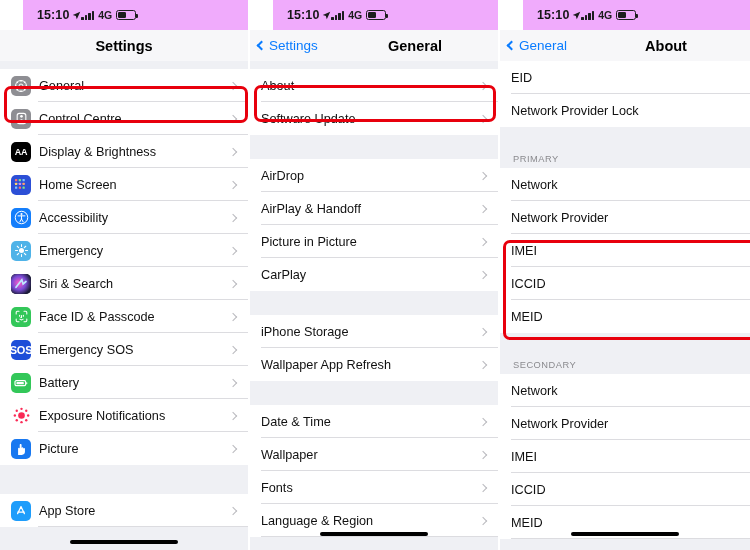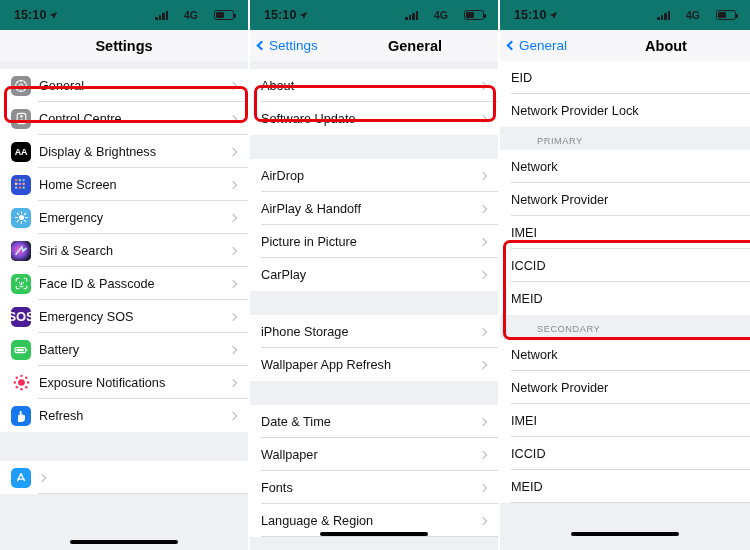--- a/index.html
+++ b/index.html
@@ -23,38 +23,38 @@
     flex: 0 0 auto;
   }
   .phone.p2 { margin-left: 2px; }
   .phone.p3 { margin-left: 2px; width: 250px; }
 
   
   .statusbar {
     height: 30px;
     display: flex;
     align-items: center;
-    justify-content: space-between;
     padding: 0 14px 0 14px;
-    background: #0f766e;
+    background: #f0abfc;
+    margin-left: 23px;
   }
   .sb-time {
     font-size: 12.5px;
     font-weight: 700;
     color: #161616;
     letter-spacing: .1px;
     display: flex;
     align-items: center;
     gap: 3px;
   }
   .loc-arrow { display:inline-block; }
   .sb-right {
     display: flex;
     align-items: center;
-    gap: 16px;
+    gap: 4px;
   }
   .sig-bars { display:flex; align-items:flex-end; gap:1.3px; height:9px; }
   .sig-bars i { display:block; width:2.2px; background:#1c1c1e; border-radius:.5px; }
   .sig-bars i:nth-child(1){height:3px;}
   .sig-bars i:nth-child(2){height:5px;}
   .sig-bars i:nth-child(3){height:7px;}
   .sig-bars i:nth-child(4){height:9px;}
   .sb-net { font-size:10.5px; font-weight:600; color:#1c1c1e; }
   .batt {
     position: relative;
@@ -153,23 +153,22 @@
     justify-content: center;
     font-size: 8px;
     font-weight: 700;
     color: #fff;
     overflow: hidden;
   }
   .sect-header {
     font-size: 9.3px;
     letter-spacing: .5px;
     color: #8a8a8e;
-    padding: 9px 0 4px 13px;
+    padding: 27px 0 4px 13px;
     background: #eff0f4;
-    margin-left: 24px;
   }
 
   
   .hl {
     position: absolute;
     border: 3.5px solid #e8000d;
     border-radius: 7px;
     pointer-events: none;
     z-index: 30;
   }
@@ -273,20 +272,32 @@
                   <rect x="9" y="14" width="3" height="3" rx=".8" fill="#ff6b6b"></rect>
                   <rect x="14" y="14" width="3" height="3" rx=".8" fill="#7ee08a"></rect>
                 </g>
               </svg>
           </span>
           <span class="row-label">Home Screen</span>
           <span class="chev"></span>
           <span class="sep"></span>
         </div>
 
+        <div class="row icon">
+          <span class="ico" style="background:#147efb">
+            <svg width="15" height="15" viewBox="0 0 24 24">
+                <circle cx="12" cy="12" r="10" fill="none" stroke="#fff" stroke-width="1.6"></circle>
+                <circle cx="12" cy="6.4" r="1.7" fill="#fff"></circle>
+                <path d="M6.5 9.4h11M12 9.4v5M12 14.4l-2.7 4.6M12 14.4l2.7 4.6" stroke="#fff" stroke-width="1.6" stroke-linecap="round" fill="none"></path>
+              </svg>
+          </span>
+          <span class="row-label">Accessibility</span>
+          <span class="chev"></span>
+          <span class="sep"></span>
+        </div>
 
         <div class="row icon">
           <span class="ico" style="background:#4fb3e8">
             <svg width="15" height="15" viewBox="0 0 24 24">
                 <circle cx="12" cy="12" r="4" fill="#fff"></circle>
                 <g stroke="#fff" stroke-width="1.7" stroke-linecap="round">
                   <path d="M12 2.4v3.2M12 18.4v3.2M2.4 12h3.2M18.4 12h3.2M5.2 5.2l2.3 2.3M16.5 16.5l2.3 2.3M18.8 5.2l-2.3 2.3M7.5 16.5l-2.3 2.3"></path>
                 </g>
               </svg>
           </span>
@@ -322,21 +333,21 @@
                   <path d="M9 10v1.6M15 10v1.6M12 10.3v3.2h-1.1M9.4 16.3c1.5 1.2 3.7 1.2 5.2 0"></path>
                 </g>
               </svg>
           </span>
           <span class="row-label">Face ID &amp; Passcode</span>
           <span class="chev"></span>
           <span class="sep"></span>
         </div>
 
         <div class="row icon">
-          <span class="ico" style="background:#4c1d95;font-size:13px;font-weight:800;letter-spacing:-.2px">SOS</span>
+          <span class="ico" style="background:#1d4ed8;font-size:11px;font-weight:800;letter-spacing:-.2px">SOS</span>
           <span class="row-label">Emergency SOS</span>
           <span class="chev"></span>
           <span class="sep"></span>
         </div>
 
         <div class="row icon">
           <span class="ico" style="background:#33c759">
             <svg width="16" height="16" viewBox="0 0 24 24">
                 <rect x="3" y="8.5" width="16" height="7.5" rx="2" fill="none" stroke="#fff" stroke-width="1.8"></rect>
                 <rect x="5.2" y="10.6" width="11" height="3.4" rx="1" fill="#fff"></rect>
@@ -368,34 +379,35 @@
           <span class="chev"></span>
           <span class="sep"></span>
         </div>
 
         <div class="row icon">
           <span class="ico" style="background:#1878f0">
             <svg width="14" height="14" viewBox="0 0 24 24">
                 <path d="M7 21V11.5c0-.8.6-1.5 1.4-1.5s1.4.7 1.4 1.5V5.2c0-.9.7-1.6 1.6-1.6s1.6.7 1.6 1.6v5.3c0-.9.7-1.5 1.5-1.5s1.5.6 1.5 1.5v1.1c0-.8.6-1.4 1.4-1.4s1.4.6 1.4 1.4v5.2c0 3.2-2.2 5.3-5.4 5.3H7z" fill="#fff"></path>
               </svg>
           </span>
-          <span class="row-label">Refresh</span>
+          <span class="row-label">Picture</span>
           <span class="chev"></span>
         </div>
       </div>
 
       <div class="gap" style="height:29px"></div>
 
       <div class="group">
         <div class="row icon">
           <span class="ico" style="background:#1e9dfb">
             <svg width="14" height="14" viewBox="0 0 24 24">
                 <path d="M12 4.5l-5.8 12M12 4.5l5.8 12M6.3 13.8h11.4" stroke="#fff" stroke-width="2.1" stroke-linecap="round" fill="none"></path>
               </svg>
           </span>
+          <span class="row-label">App Store</span>
           <span class="chev"></span>
           <span class="sep"></span>
         </div>
       </div>
     </div>
 
     <div class="hl" style="left:4px;top:86px;width:244px;height:37px;"></div>
     <div class="home-ind"></div>
   </div>
 

